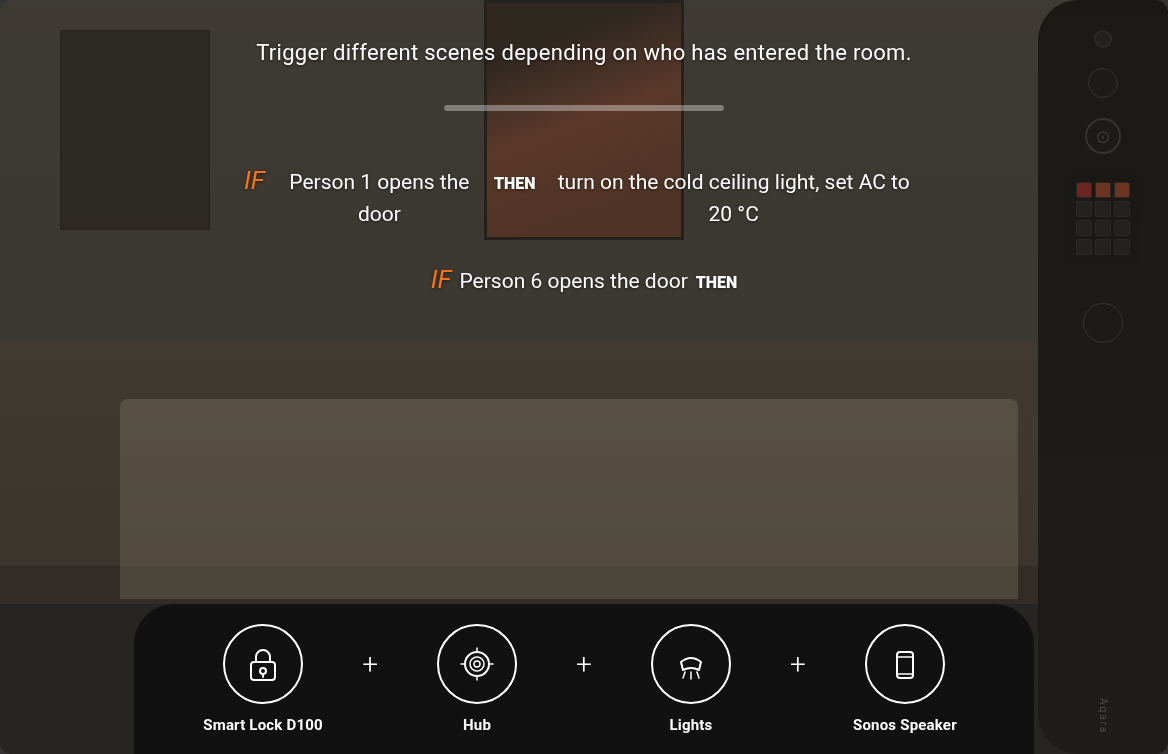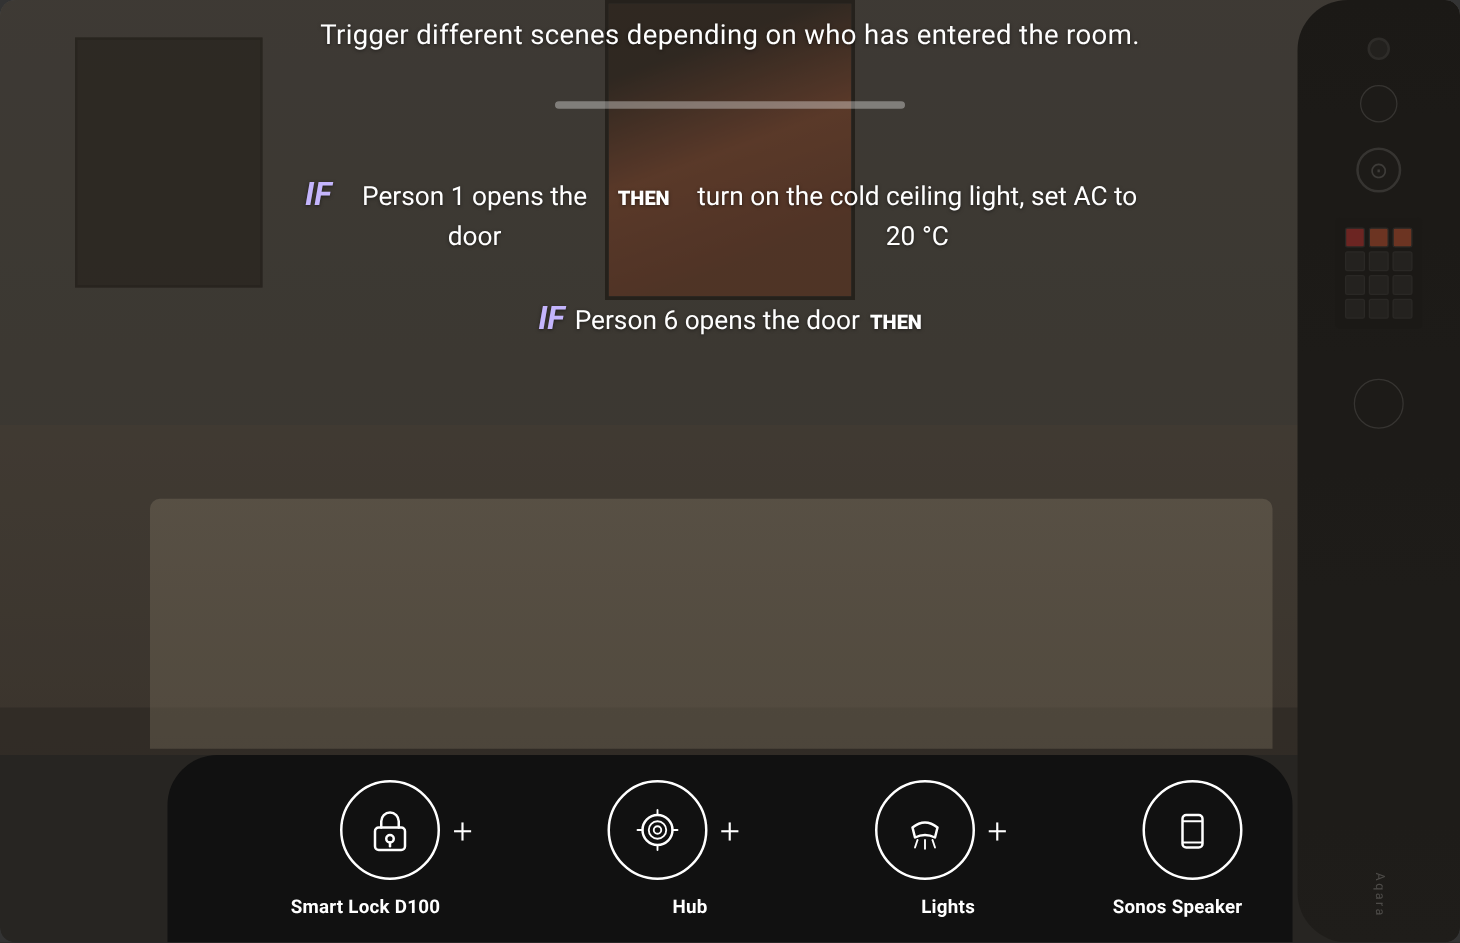--- a/index.html
+++ b/index.html
@@ -158,21 +158,21 @@
     }
 
     
     .content {
       position: absolute;
       inset: 0;
       display: flex;
       flex-direction: column;
       align-items: center;
       justify-content: flex-start;
-      margin-top: 16px;
+      padding-top: 40px;
     }
 
     .headline {
       color: white;
       font-size: 22px;
       font-weight: 400;
       text-align: center;
       margin-bottom: 40px;
       letter-spacing: 0.3px;
       text-shadow: 0 1px 3px rgba(0,0,0,0.5);
@@ -195,23 +195,23 @@
       margin-bottom: 30px;
       max-width: 680px;
       text-align: center;
       font-size: 18px;
       line-height: 1.5;
       text-shadow: 0 1px 3px rgba(0,0,0,0.5);
     }
 
     .rule-if {
       font-size: 26px;
-      font-weight: 700;
+      font-weight: 400;
       font-style: italic;
-      color: #c4b5fd;
+      color: #f97316;
       text-transform: uppercase;
     }
 
     .rule-then {
       font-size: 16px;
       font-weight: 900;
       color: white;
       text-transform: uppercase;
     }
 
@@ -234,21 +234,21 @@
       display: flex;
       align-items: center;
       justify-content: center;
       gap: 0;
       padding: 0 40px;
     }
 
     .device-item {
       display: flex;
       flex-direction: column;
-      align-items: flex-end;
+      align-items: center;
       gap: 12px;
       flex: 1;
     }
 
     .device-icon-circle {
       width: 80px;
       height: 80px;
       border-radius: 50%;
       border: 2.5px solid white;
       display: flex;

